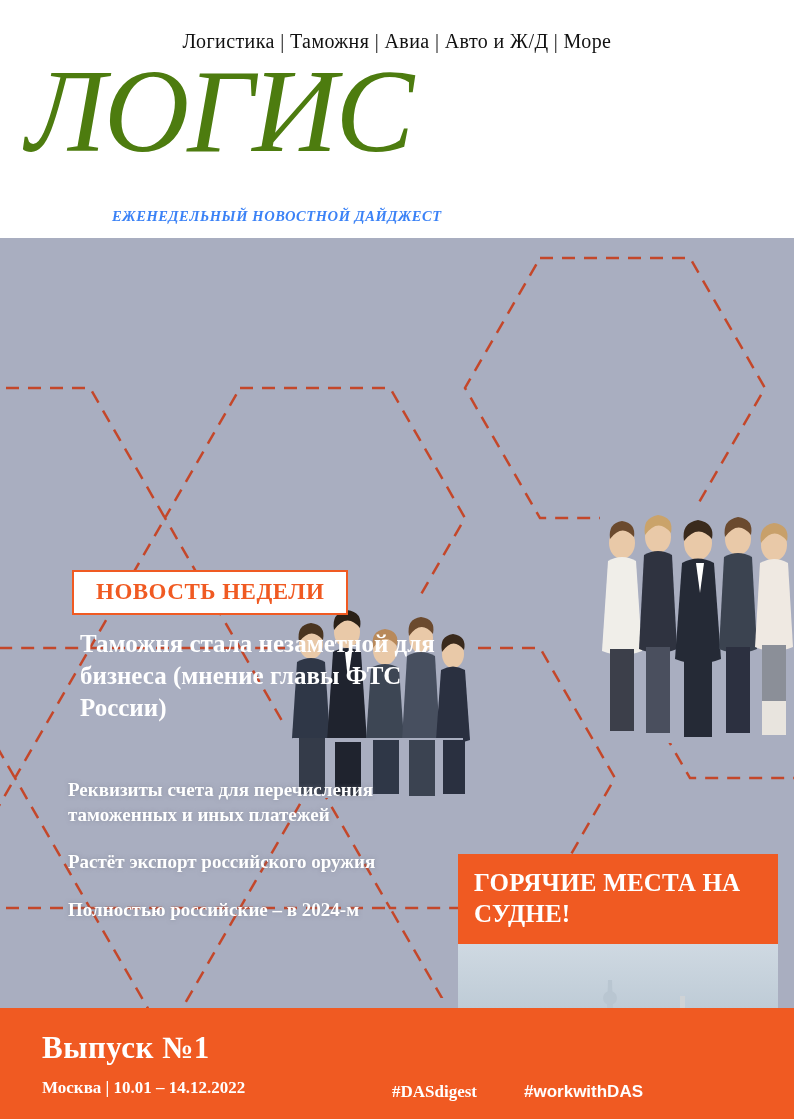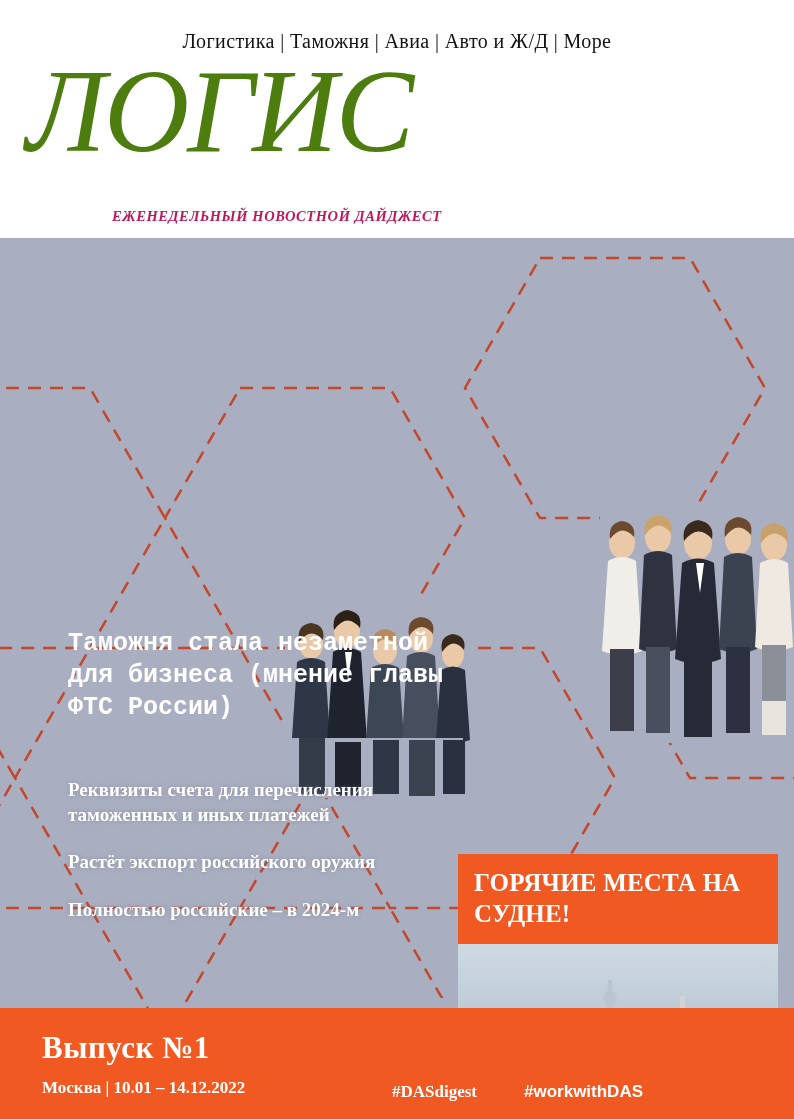--- a/index.html
+++ b/index.html
@@ -65,21 +65,21 @@
     letter-spacing: -1px;
   }
   .subtitle {
     position: absolute;
     left: 112px;
     top: 208px;
     font-family: "Liberation Serif", serif;
     font-style: italic;
     font-weight: bold;
     font-size: 14.5px;
-    color: #be185d;
+    color: #3b82f6;
     letter-spacing: 0.6px;
   }
 
   
   .cover {
     position: relative;
     width: 794px;
     height: 770px;
     background: #a9aec0;
     overflow: hidden;
@@ -114,24 +114,24 @@
     border: 2px solid #f05a22;
     padding: 7px 22px 8px 22px;
     font-family: "Liberation Serif", serif;
     font-weight: bold;
     font-size: 23px;
     color: #f05a22;
     letter-spacing: 0.5px;
   }
   .headline {
     position: absolute;
-    left: 68px;
+    left: 80px;
     top: 390px;
     width: 380px;
-    font-family: Liberation Mono, monospace;
+    font-family: Liberation Serif, serif;
     font-weight: bold;
     font-size: 25px;
     line-height: 1.28;
     color: #ffffff;
   }
 
   .bullets {
     position: absolute;
     left: 68px;
     top: 540px;
@@ -333,20 +333,21 @@
       <path d="M116 92 q4 -24 20 -21 q17 3 14 24 q-5 -12 -17 -12 q-13 0 -17 9z" fill="#3a2a1c"></path>
       <path d="M114 110 q16 -9 32 0 l5 64 q-21 8 -42 0z" fill="#4fb8ae"></path>
       <rect x="116" y="170" width="30" height="58" fill="#1d2330"></rect>
 
       <ellipse cx="88" cy="234" rx="9" ry="5" fill="#14306b"></ellipse>
       <ellipse cx="104" cy="238" rx="9" ry="5" fill="#14306b"></ellipse>
       <ellipse cx="126" cy="236" rx="9" ry="5" fill="#1b1f29"></ellipse>
       <ellipse cx="144" cy="240" rx="9" ry="5" fill="#1b1f29"></ellipse>
     </svg>
 
+    <div class="news-tag">НОВОСТЬ НЕДЕЛИ</div>
     <div class="headline">Таможня стала незаметной для бизнеса (мнение главы ФТС России)</div>
 
     <div class="bullets">
       <div class="bullet">Реквизиты счета для перечисления таможенных и иных платежей</div>
       <div class="bullet">Растёт экспорт российского  оружия</div>
       <div class="bullet">Полностью российские  – в 2024-м</div>
 
     </div>
 
     <div class="hot-block">ГОРЯЧИЕ МЕСТА НА СУДНЕ!</div>

